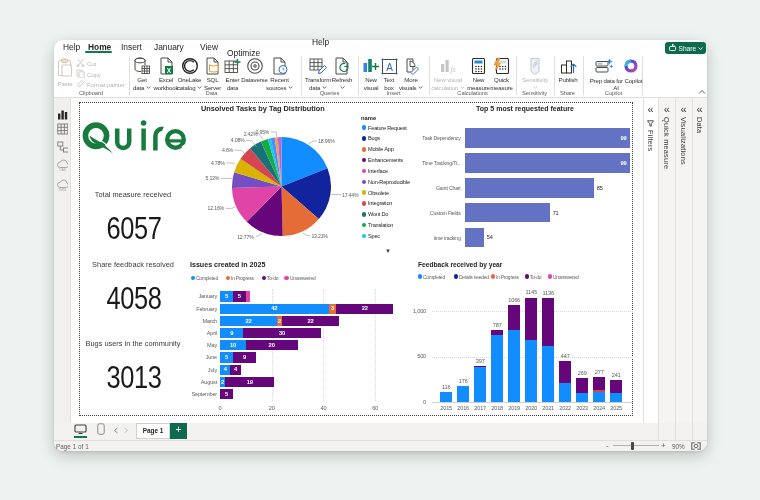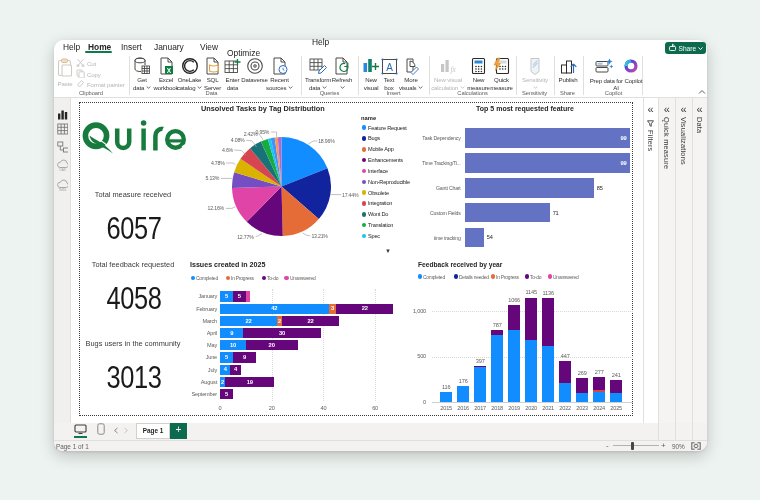--- a/index.html
+++ b/index.html
@@ -404,21 +404,21 @@
 <path d="M75.4 38.4 V24 a7 7 0 0 1 7 -7.2"></path>
 </g>
 <circle cx="63.6" cy="11" r="2.8" fill="#177b3e"></circle>
 <path d="M78 17.5 C79.5 15.6 82.2 14.6 83.8 14.9 C83 17.2 80.8 19.4 78.3 20.4 Z" fill="#177b3e"></path>
 <circle cx="95.5" cy="27.4" r="8.3" fill="none" stroke="#177b3e" stroke-width="4.4"></circle>
 <path d="M87 28.9 H104" stroke="#177b3e" stroke-width="3.2"></path>
 <path d="M101.5 34.5 L106.5 38 L104.8 32.2 Z" fill="#fff"></path>
 </svg></div>
 <div class="abs" style="left:73px;top:190px;width:120px;text-align:center;font-size:7.4px;letter-spacing:0px;color:#3b3a39;">Total measure received</div>
 <div class="abs" style="left:74px;top:210.5px;width:120px;text-align:center;font-size:31px;color:#1a1a1a;transform:scaleX(0.82);letter-spacing:-0.5px;">6057</div>
-<div class="abs" style="left:73px;top:259.7px;width:120px;text-align:center;font-size:7.4px;letter-spacing:0px;color:#3b3a39;">Total feedback requested</div>
+<div class="abs" style="left:73px;top:259.7px;width:120px;text-align:center;font-size:7.4px;letter-spacing:0px;color:#3b3a39;">Share feedback resolved</div>
 <div class="abs" style="left:74px;top:281px;width:120px;text-align:center;font-size:31px;color:#1a1a1a;transform:scaleX(0.82);letter-spacing:-0.5px;">4058</div>
 <div class="abs" style="left:73px;top:338.9px;width:120px;text-align:center;font-size:7.4px;letter-spacing:0px;color:#3b3a39;">Bugs users in the community</div>
 <div class="abs" style="left:74px;top:359.8px;width:120px;text-align:center;font-size:31px;color:#1a1a1a;transform:scaleX(0.82);letter-spacing:-0.5px;">3013</div>
 <div class="ctitle" style="left:200.5px;top:103.9px;transform:scaleX(0.93);">Unsolved Tasks by Tag Distribution</div>
 <svg class="abs" style="left:230.5px;top:136.0px;" width="101.0" height="101.0" viewBox="0 0 101.0 101.0">
     <path d="M50.5 50.5 L50.50 1.00 A49.5 49.5 0 0 1 96.48 32.16 Z" fill="#118DFF"></path>
     <path d="M50.5 50.5 L96.48 32.16 A49.5 49.5 0 0 1 87.84 83.00 Z" fill="#12239E"></path>
     <path d="M50.5 50.5 L87.84 83.00 A49.5 49.5 0 0 1 51.71 99.99 Z" fill="#E66C37"></path>
     <path d="M50.5 50.5 L51.71 99.99 A49.5 49.5 0 0 1 15.76 85.76 Z" fill="#65077A"></path>
     <path d="M50.5 50.5 L15.76 85.76 A49.5 49.5 0 0 1 1.02 51.93 Z" fill="#E044A7"></path>

